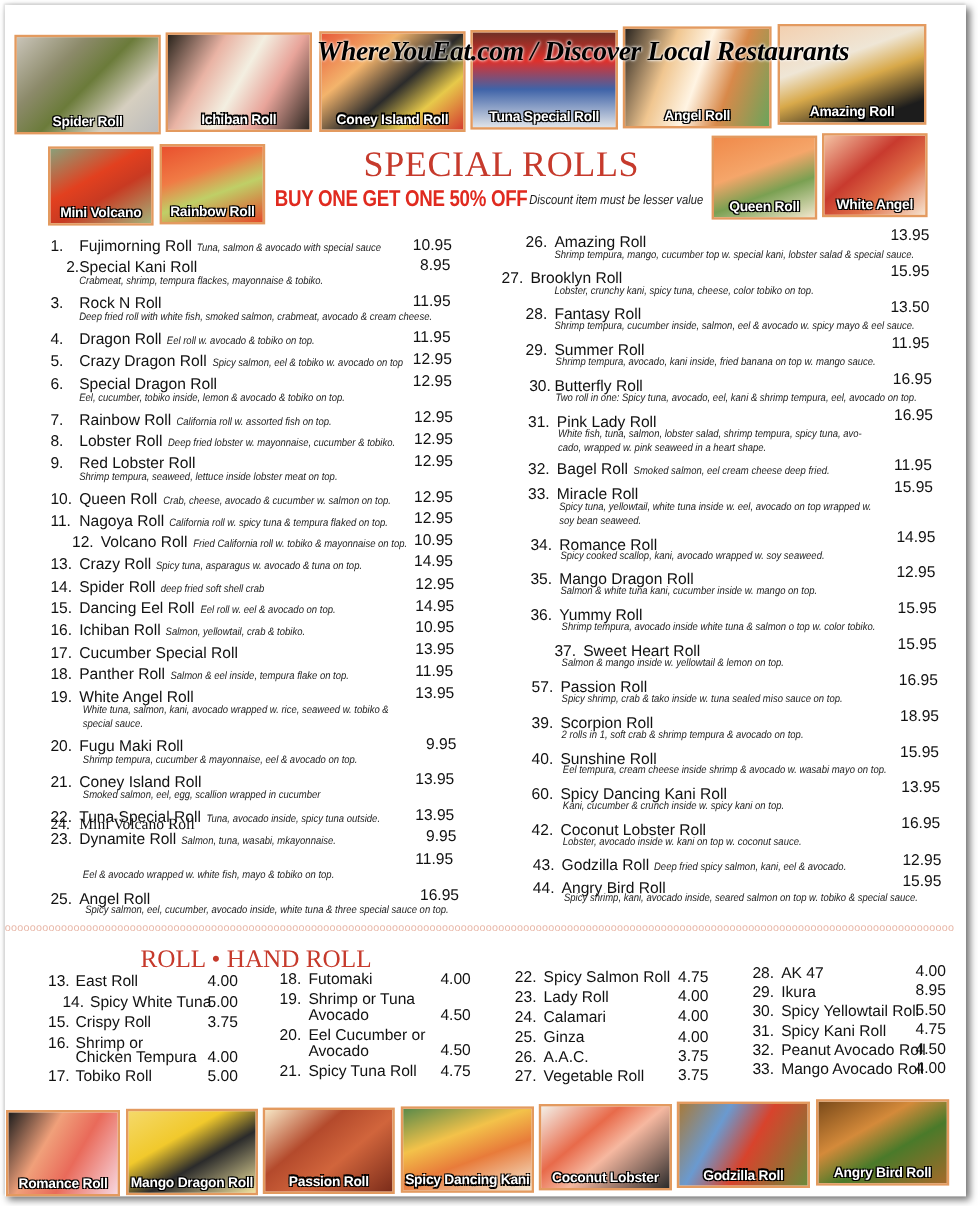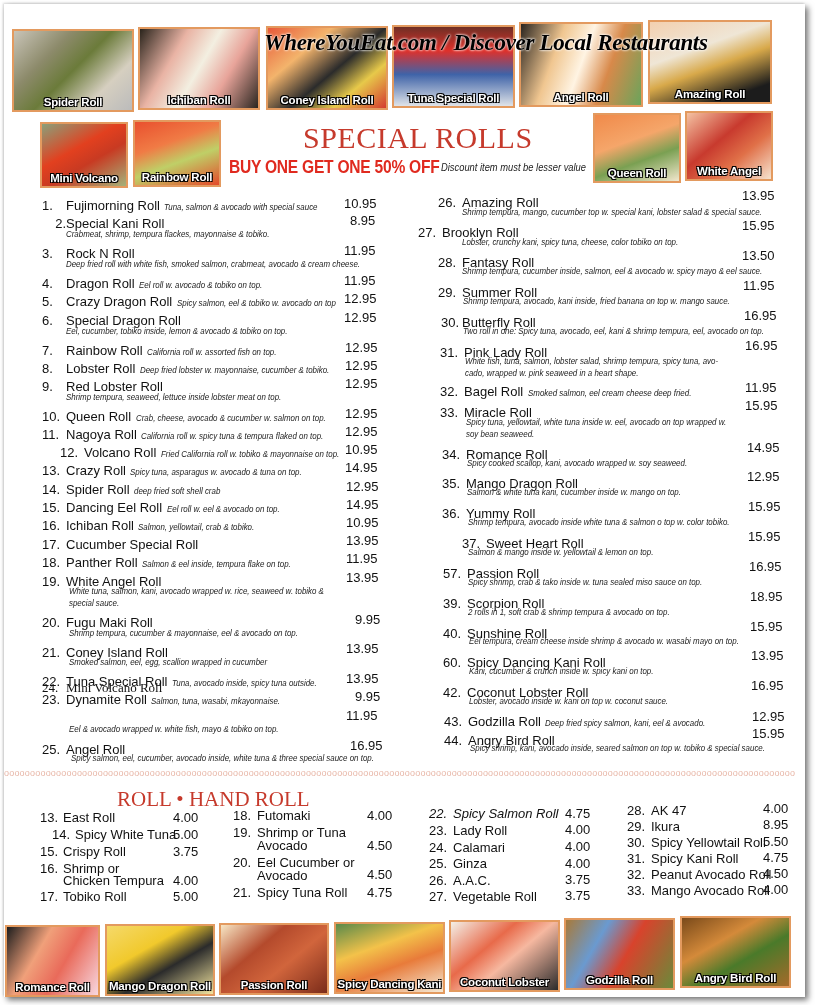--- a/index.html
+++ b/index.html
@@ -256,21 +256,21 @@
   <div class="hitem" style="left:257px;top:838px;">Avocado</div>
   <div class="hitem" style="left:367px;top:838px;">4.50</div>
   <div class="hitem" style="left:233px;top:855px;"><span style="display:inline-block;width:24px">20.</span><span>Eel Cucumber or</span></div>
   <div class="hitem" style="left:257px;top:868px;">Avocado</div>
   <div class="hitem" style="left:367px;top:867px;">4.50</div>
   <div class="hitem" style="left:233px;top:885px;"><span style="display:inline-block;width:24px">21.</span><span>Spicy Tuna Roll</span></div>
   <div class="hitem" style="left:367px;top:885px;">4.75</div>
 </div>
 
 <div>
-  <div class="hitem" style="left:429px;top:806px;font-style:italic;"><span style="display:inline-block;width:24px">22.</span><span>Spicy Salmon Roll</span></div>
+  <div class="hitem" style="left:429px;top:806px;"><span style="display:inline-block;width:24px">22.</span><span>Spicy Salmon Roll</span></div>
   <div class="hitem" style="left:565px;top:806px;">4.75</div>
   <div class="hitem" style="left:429px;top:823px;"><span style="display:inline-block;width:24px">23.</span><span>Lady Roll</span></div>
   <div class="hitem" style="left:565px;top:822px;">4.00</div>
   <div class="hitem" style="left:429px;top:840px;"><span style="display:inline-block;width:24px">24.</span><span>Calamari</span></div>
   <div class="hitem" style="left:565px;top:839px;">4.00</div>
   <div class="hitem" style="left:429px;top:856px;"><span style="display:inline-block;width:24px">25.</span><span>Ginza</span></div>
   <div class="hitem" style="left:565px;top:856px;">4.00</div>
   <div class="hitem" style="left:429px;top:873px;"><span style="display:inline-block;width:24px">26.</span><span>A.A.C.</span></div>
   <div class="hitem" style="left:565px;top:872px;">3.75</div>
   <div class="hitem" style="left:429px;top:889px;"><span style="display:inline-block;width:24px">27.</span><span>Vegetable Roll</span></div>

